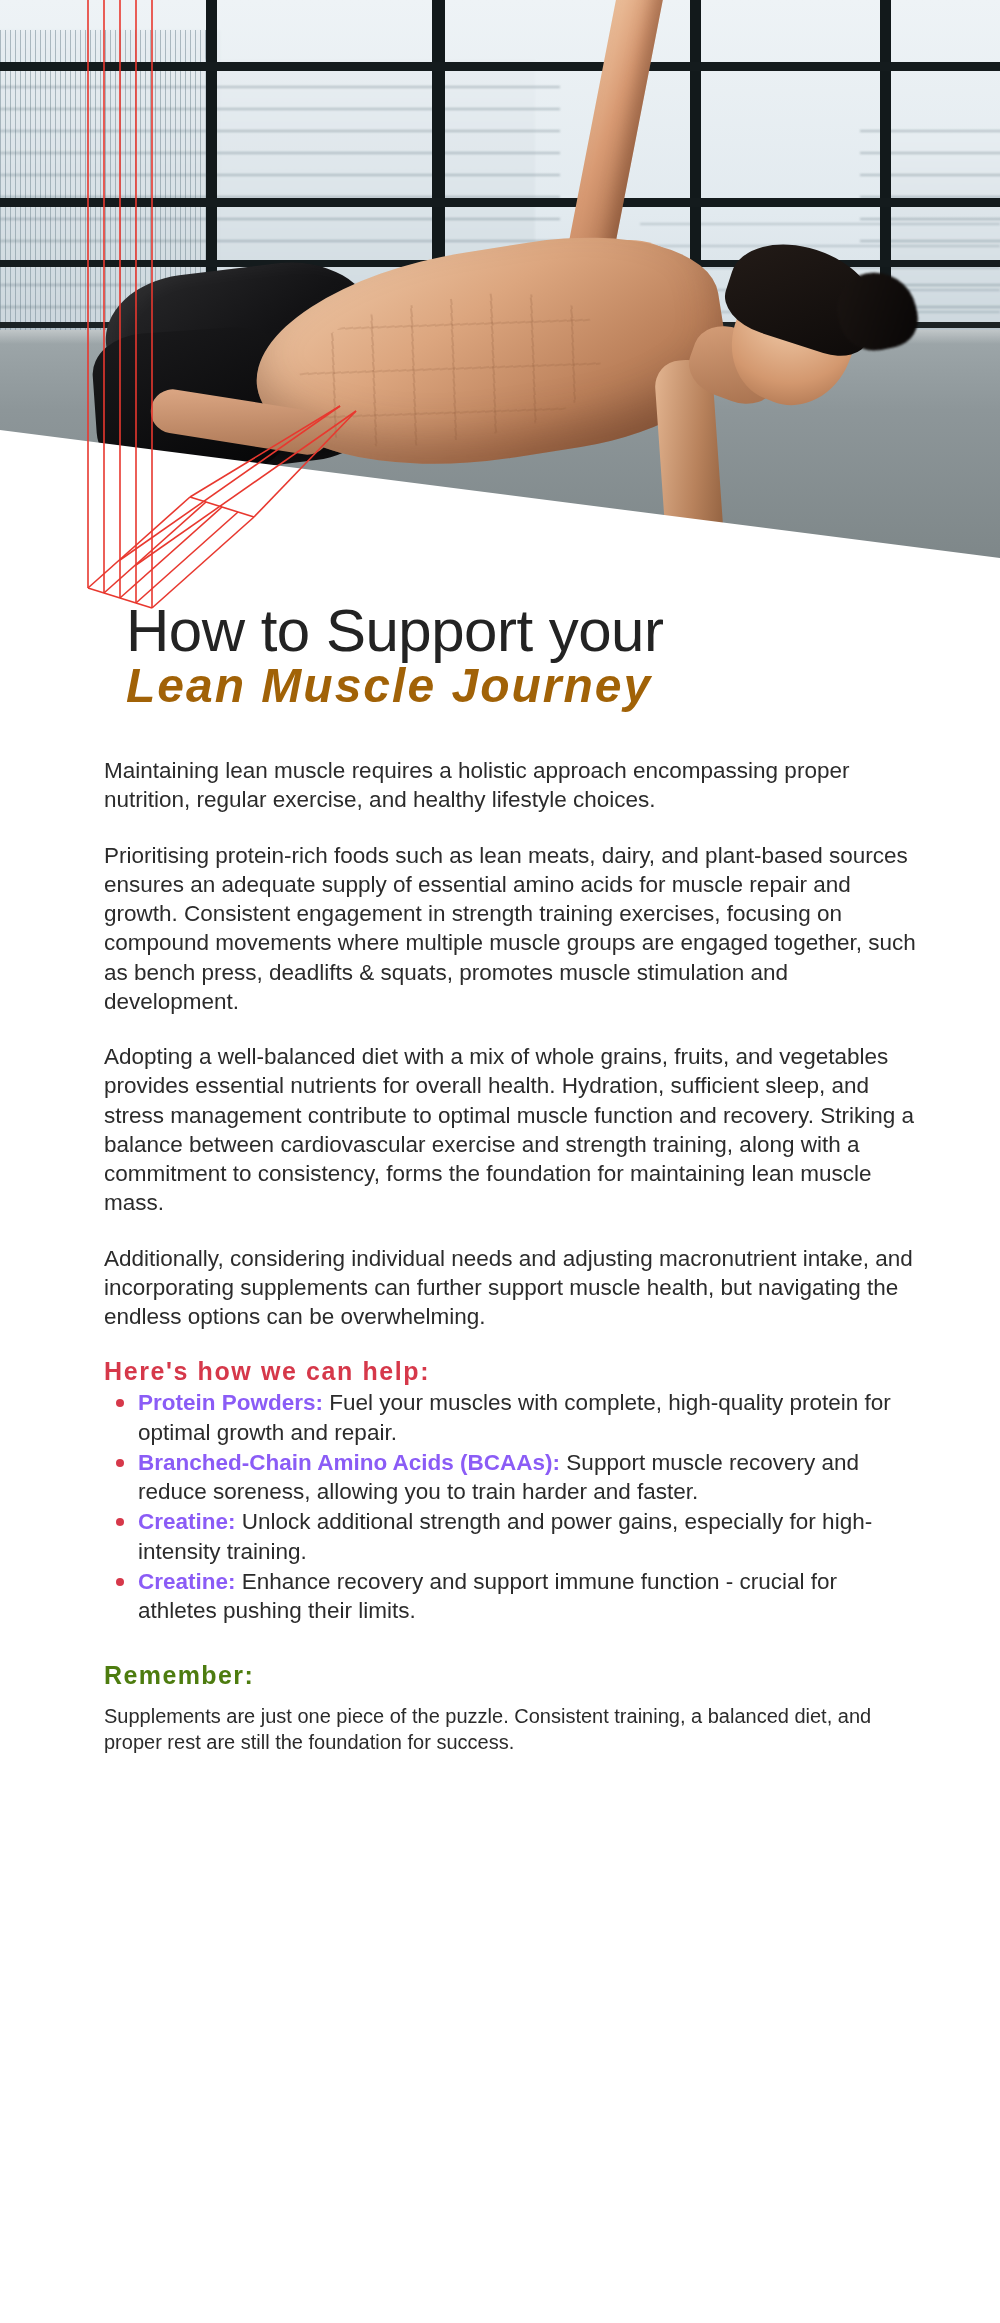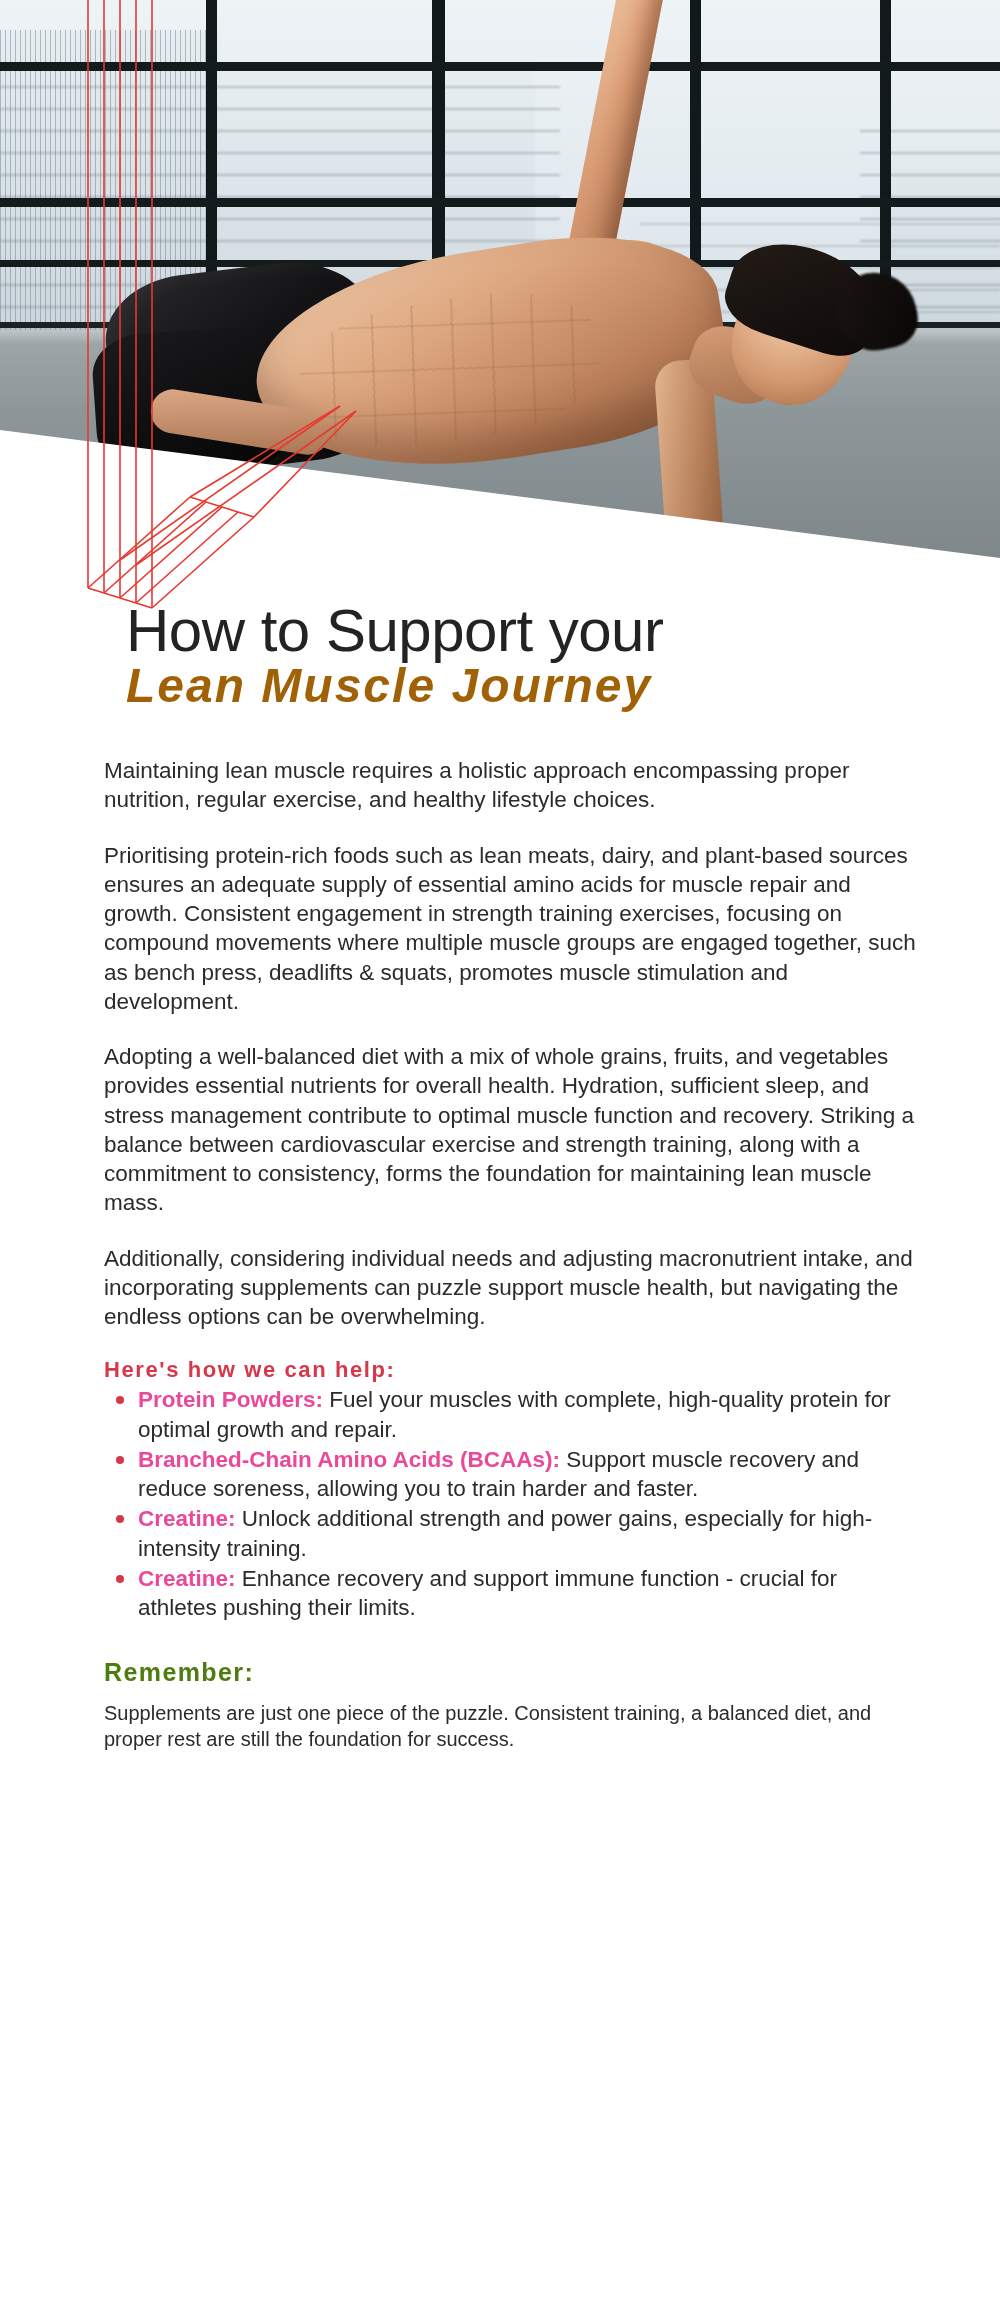--- a/index.html
+++ b/index.html
@@ -164,34 +164,34 @@
     color:#a16207; letter-spacing:2px; white-space:nowrap; margin-top:-2px;
   }
 
   .body { padding-left:104px; padding-right:78px; margin-top:44px; }
   .para {
     font-size:22.5px; line-height:1.30; color:#2b2b2b; margin-bottom:26px;
   }
   .para:last-child { margin-bottom:0; }
 
   .help-head {
-    color:#d6384a; font-weight:800; font-size:22px; letter-spacing:1.6px;
+    color:#d6384a; font-weight:800; font-size:25px; letter-spacing:1.6px;
     margin-top:10px; margin-bottom:2px;
   }
 
   ul.bullets { list-style:none; margin:0; padding:0; }
   ul.bullets li {
     position:relative; padding-left:34px; font-size:22.5px; line-height:1.30;
     color:#2b2b2b; margin-bottom:1px;
   }
   ul.bullets li:before {
     content:""; position:absolute; left:12px; top:11px;
     width:8px; height:8px; border-radius:50%; background:#d6384a;
   }
-  ul.bullets b { color:#ec4899; font-weight:700; }
+  ul.bullets b { color:#8b5cf6; font-weight:700; }
 
   .remember-head {
     color:#4d7c0f; font-weight:800; font-size:25px; letter-spacing:1.4px;
     margin-top:36px; margin-bottom:13px;
   }
   .remember-body { font-size:20px; line-height:1.30; color:#2b2b2b; }
 </style>
 </head>
 <body>
 
@@ -268,21 +268,21 @@
 
   <div class="title-wrap">
     <div class="title-main">How to Support your</div>
     <div class="title-accent">Lean Muscle Journey</div>
   </div>
 
   <div class="body">
     <p class="para">Maintaining lean muscle requires a holistic approach encompassing proper nutrition, regular exercise, and healthy lifestyle choices.</p>
     <p class="para">Prioritising protein-rich foods such as lean meats, dairy, and plant-based sources ensures an adequate supply of essential amino acids for muscle repair and growth. Consistent engagement in strength training exercises, focusing on compound movements where multiple muscle groups are engaged together, such as bench press, deadlifts &amp; squats, promotes muscle stimulation and development.</p>
     <p class="para">Adopting a well-balanced diet with a mix of whole grains, fruits, and vegetables provides essential nutrients for overall health. Hydration, sufficient sleep, and stress management contribute to optimal muscle function and recovery. Striking a balance between cardiovascular exercise and strength training, along with a commitment to consistency, forms the foundation for maintaining lean muscle mass.</p>
-    <p class="para">Additionally, considering individual needs and adjusting macronutrient intake, and incorporating supplements can puzzle support muscle health, but navigating the endless options can be overwhelming.</p>
+    <p class="para">Additionally, considering individual needs and adjusting macronutrient intake, and incorporating supplements can further support muscle health, but navigating the endless options can be overwhelming.</p>
 
     <div class="help-head">Here's how we can help:</div>
 
     <ul class="bullets">
       <li>
         <b>Protein Powders:</b><span> Fuel your muscles with complete, high-quality protein for optimal growth and repair.</span>
       </li>
       <li>
         <b>Branched-Chain Amino Acids (BCAAs):</b><span> Support muscle recovery and reduce soreness, allowing you to train harder and faster.</span>
       </li>

